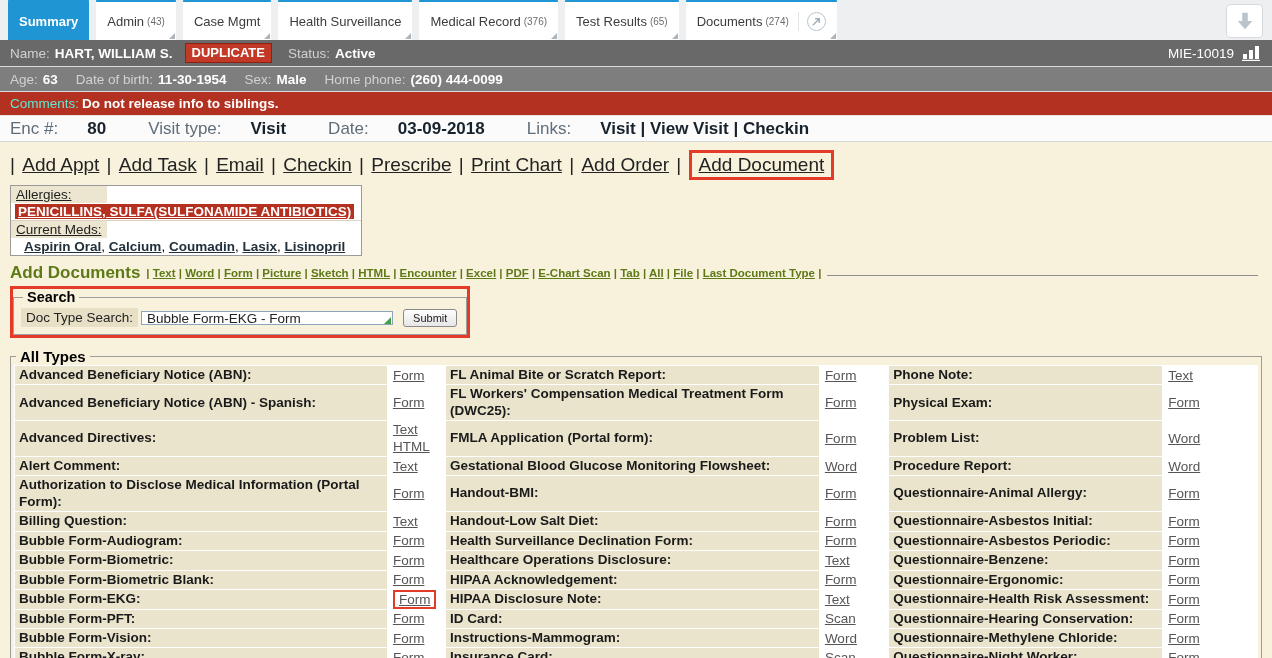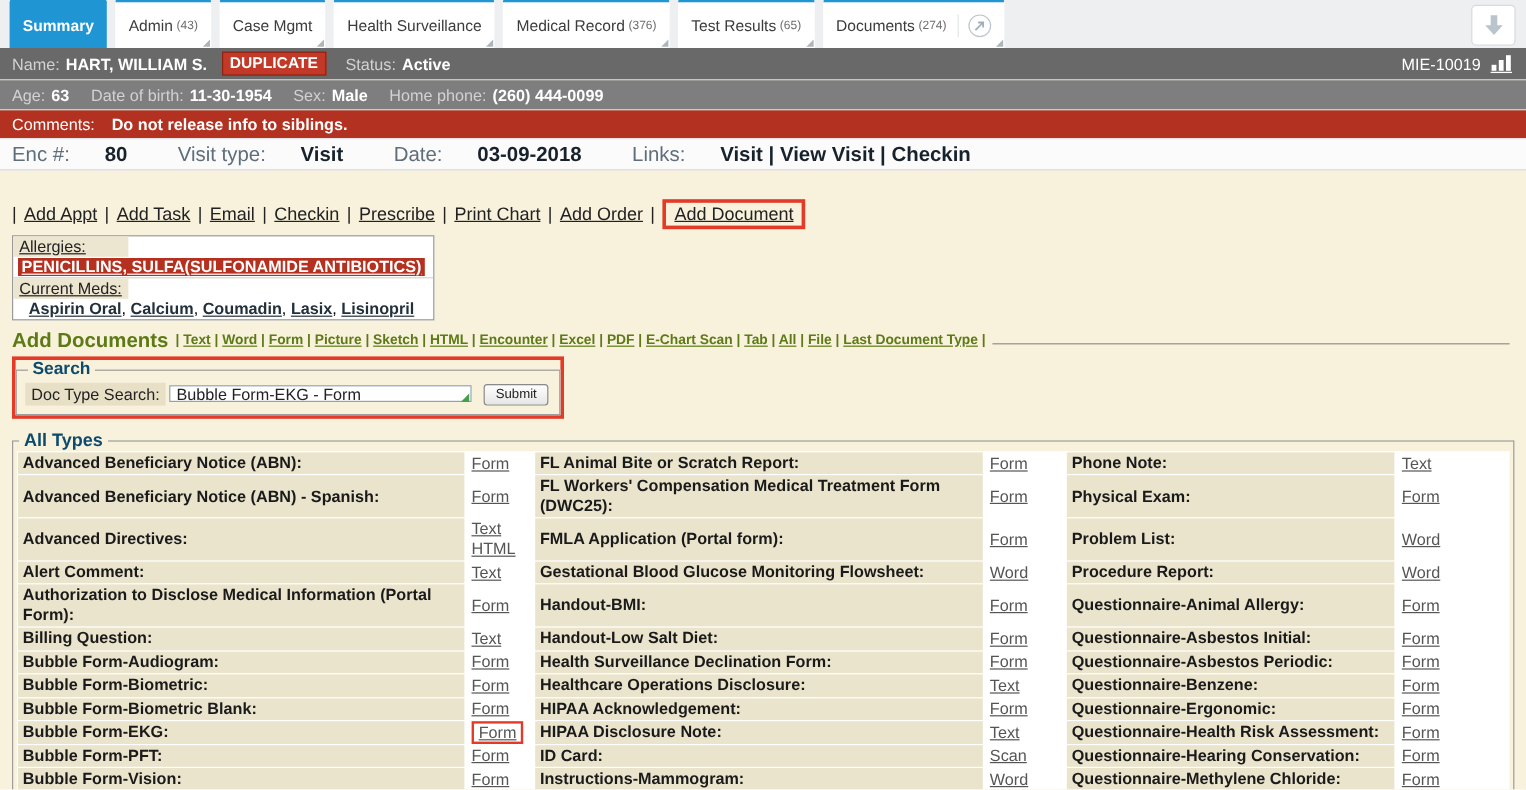--- a/index.html
+++ b/index.html
@@ -36,34 +36,34 @@
     display:flex; align-items:center; justify-content:center; cursor:pointer;
   }
 
   
   .bar { display:flex; align-items:center; padding:0 10px; white-space:nowrap; }
   .bar-name { height:27px; background:#696969; border-bottom:1px solid #dcdcdc; font-size:13.5px; }
   .bar-age  { height:25px; background:#7e7e7e; border-bottom:1px solid #dcdcdc; font-size:13.5px; }
   .bar-comments { height:24px; background:#b23120; border-bottom:1px solid #e5e5e5; font-size:13.5px; }
   .bar-enc { height:26px; background:#fbfbfb; border-bottom:1px solid #d8d8d8; font-size:17px;gap:24px; }
   .lbl-lt { color:#d2d2d2; margin-right:5px; }
-  .lbl-red { color:#ffffff; margin-right:14px; }
+  .lbl-red { color:#5eead4; margin-right:3px; }
   .lbl-dk { color:#5f6e7a; margin-right:5px; }
   .val-w { color:#fff; font-weight:bold; }
   .val-dk { color:#17222c; font-weight:bold; }
   .gap { margin-right:18px; }
   .dup-badge {
     background:#c23a27; border:1px solid #8f2113; color:#fff; font-weight:bold;
     padding:0 6px; margin:0 16px 0 12px; font-size:13px; line-height:18px;
   }
   .bar-right { margin-left:auto; display:flex; align-items:center; gap:8px; color:#fff; font-size:13.5px; }
 
   
   .content { padding:8px 10px 0 10px; }
-  .action-row { font-size:15px; color:#222; margin:16px 0 5px 0; }
+  .action-row { font-size:19px; color:#222; margin:0 0 5px 0; }
   .alink { color:#222; text-decoration:underline; cursor:pointer; margin:0 2px; }
   .hl-box-inline { display:inline-block; border:3px solid #e43a28; padding:1px 5px; margin-left:2px; }
 
   .summary-box { display:inline-block; background:#fff; border:1px solid #9a9a9a; font-size:13.5px; }
   .sb-row { display:flex; align-items:center; min-height:21px;flex-direction:column; }
   .sb-row + .sb-row { border-top:1px solid #d9d4c2; }
   .sb-label { background:#ece5d0; width:96px; padding:1px 5px; align-self:stretch; display:flex; align-items:center; }
   .sb-label a { color:#222; text-decoration:underline; cursor:pointer; }
   .sb-val { padding:1px 7px 1px 4px; }
   .allergy-val { background:#b5301f; color:#fff; font-weight:bold; text-decoration:underline; padding:0 3px; cursor:pointer; }
@@ -71,21 +71,21 @@
 
   .adddocs-head { display:flex; align-items:center; margin-top:7px; }
   .adddocs-title { color:#5d7a17; font-weight:bold; font-size:17px; }
   .type-links { margin-left:6px; font-size:11.5px; font-weight:bold; color:#5d7a17; white-space:nowrap; }
   .type-links a { color:#5d7a17; text-decoration:underline; cursor:pointer; }
   .head-rule { flex:1; border-top:1px solid #8f8f8f; margin:4px 4px 0 6px; }
 
   .search-hl { display:inline-block; border:3px solid #e43a28; margin-top:3px; }
   fieldset { border:1px solid #9d9d9d; background:#f8f1dc; margin:0; }
   .search-fs { padding:2px 9px 7px 7px; min-width:413px; }
-  legend { color:#0c4a6e; font-weight:bold; padding:0 4px; margin-left:2px; }
+  legend { color:#000000; font-weight:bold; padding:0 4px; margin-left:2px; }
   .search-fs legend { font-size:14.5px; }
   .search-row { display:flex; align-items:center; margin-top:1px; }
   .search-label { background:#e7e0c6; padding:2px 5px; font-size:13.5px; color:#222; }
   .input-wrap { position:relative; margin-left:3px; display:inline-block; }
   .doc-input { width:252px; height:14px; border:1px solid #8fa3b8; font-size:13.5px; padding:1px 5px; font-family:"Liberation Sans",sans-serif; color:#222; background:#fff; }
   .input-tri { position:absolute; right:2px; bottom:3px; width:0; height:0; border-left:7px solid transparent; border-bottom:7px solid #43a047; }
   .submit-btn {
     margin-left:10px; font-size:11px; padding:2px 9px; color:#222;
     background:linear-gradient(#fefefe,#e6e6e6); border:1px solid #8a8a8a; border-radius:3px; cursor:pointer;
     font-family:"Liberation Sans",sans-serif;

